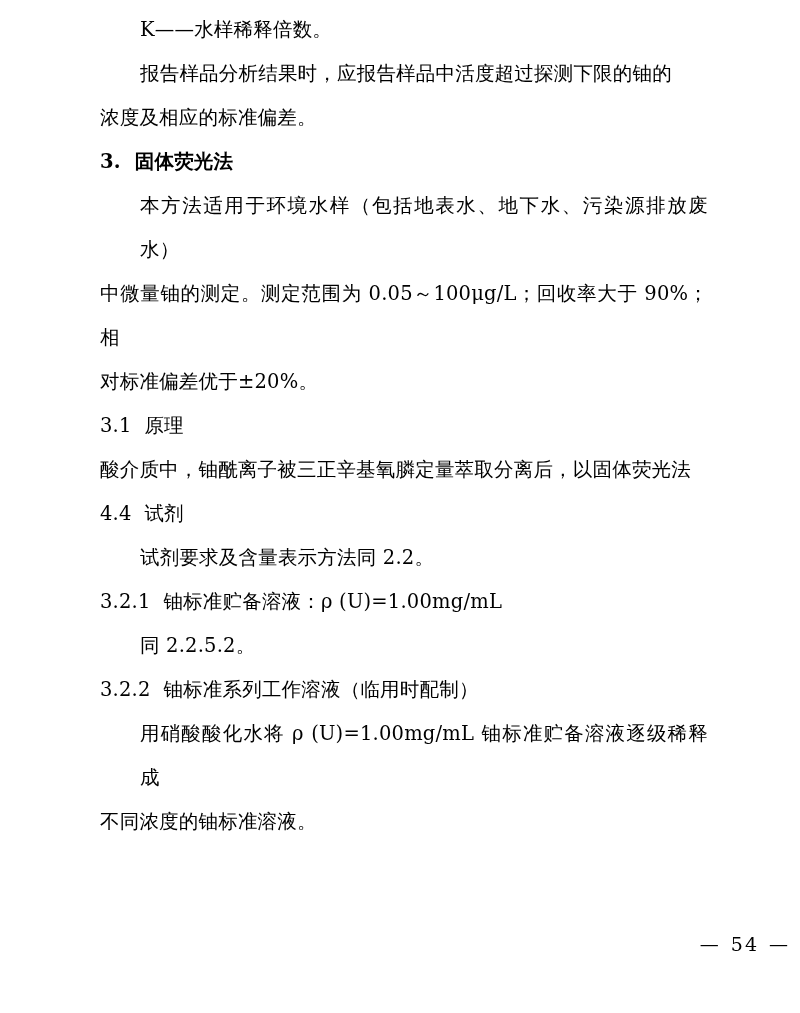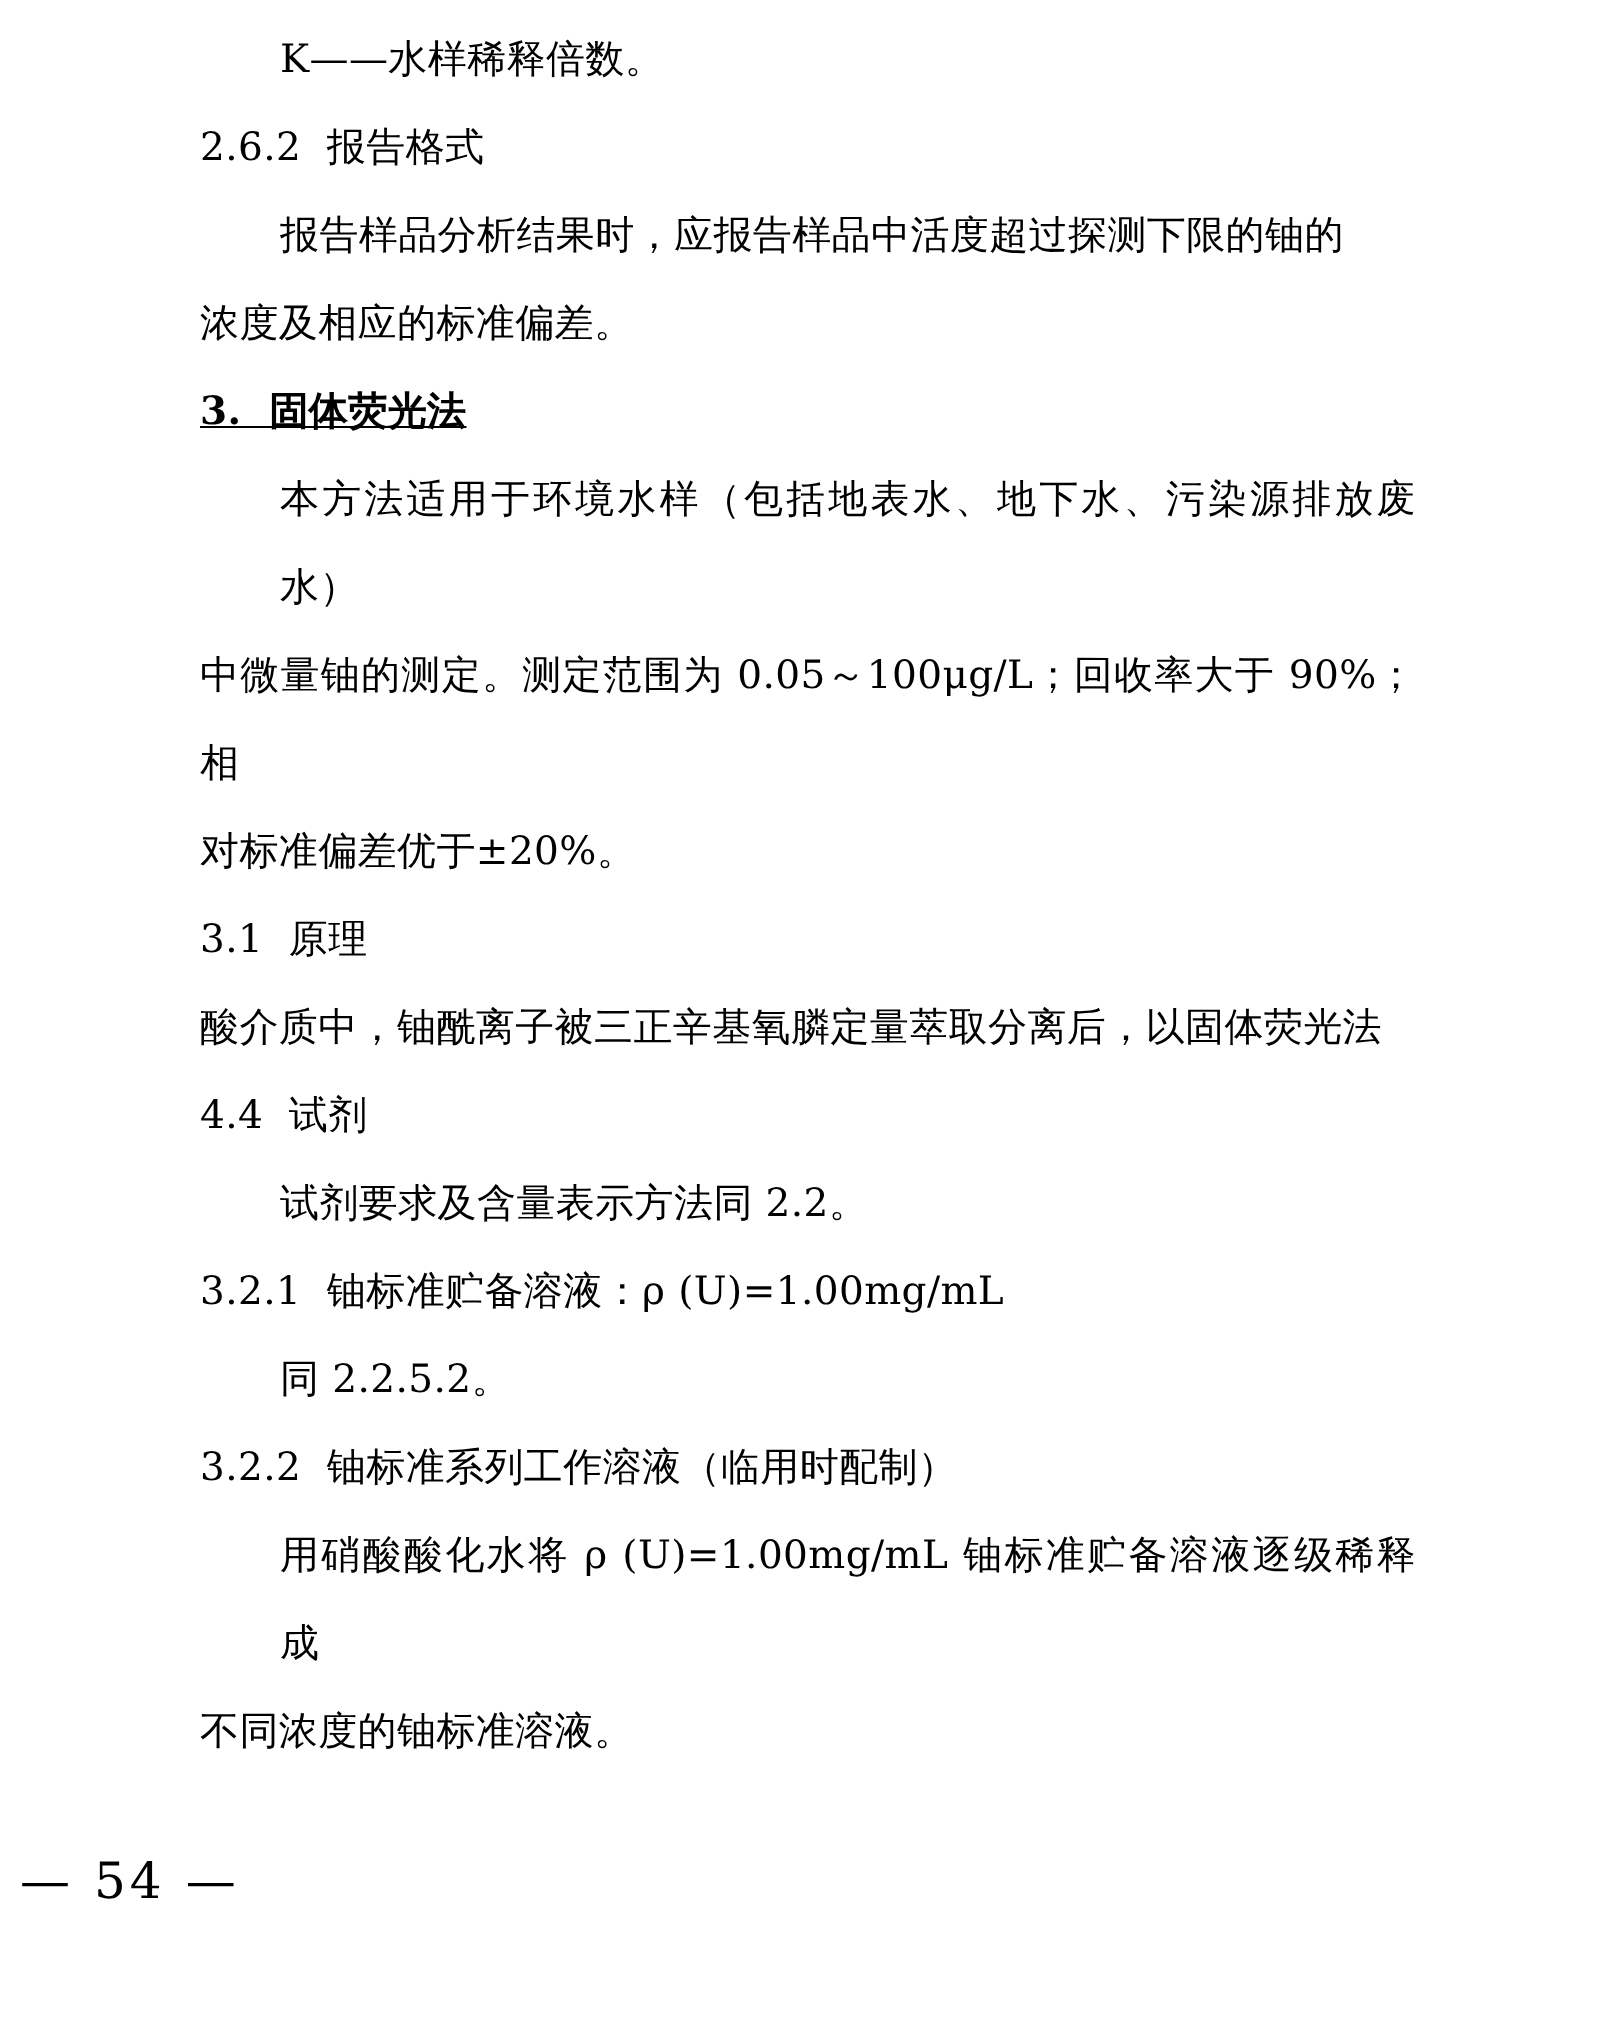--- a/index.html
+++ b/index.html
@@ -26,50 +26,48 @@
     font-size: 19.5px;
     line-height: 44px;
     letter-spacing: 0.2px;
     white-space: pre-wrap;
   }
   .indent-2 {
     padding-left: 40px;
   }
   .heading {
     font-weight: bold;
-    text-decoration: underline;
   }
   .blk {
     margin: 0;
   }
   .footer {
     position: absolute;
     left: 0;
     right: 0;
     bottom: 58px;
-    text-align: left;
-    font-size: 25px;
+    text-align: right;
+    font-size: 19px;
     letter-spacing: 2px;
   }
   .footer .dash {
     display: inline-block;
     padding: 0 10px;
   }
   .just {
     text-align: justify;
     text-justify: inter-ideograph;
   }
 </style>
 </head>
 <body>
 
 <div class="page">
 
   <p class="line blk indent-2 just">K——水样稀释倍数。</p>
-  <p class="line blk just">2.6.2  报告格式</p>
   <p class="line blk indent-2 just">报告样品分析结果时，应报告样品中活度超过探测下限的铀的</p>
   <p class="line blk just">浓度及相应的标准偏差。</p>
 
   <p class="line blk heading just">3.  固体荧光法</p>
 
   <p class="line blk indent-2 just">本方法适用于环境水样（包括地表水、地下水、污染源排放废水）</p>
   <p class="line blk just">中微量铀的测定。测定范围为 0.05～100μg/L；回收率大于 90%；相</p>
   <p class="line blk just">对标准偏差优于±20%。</p>
 
   <p class="line blk just">3.1  原理</p>

